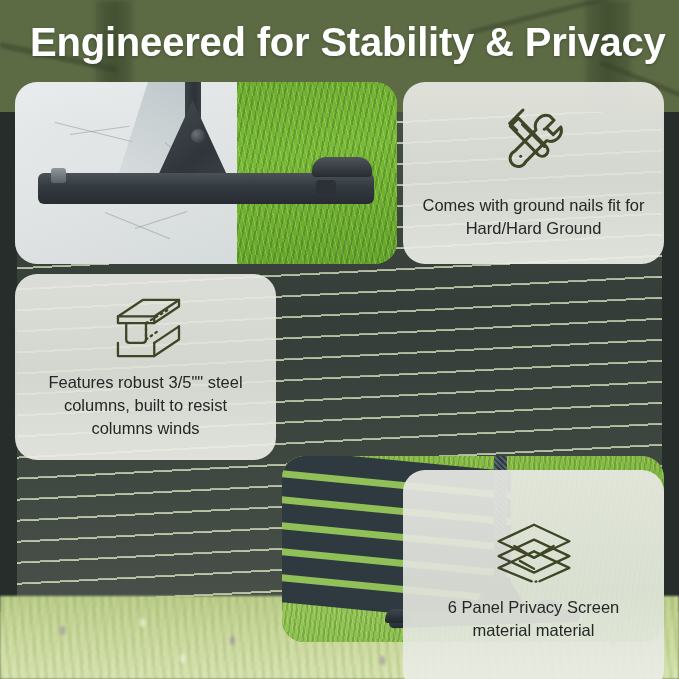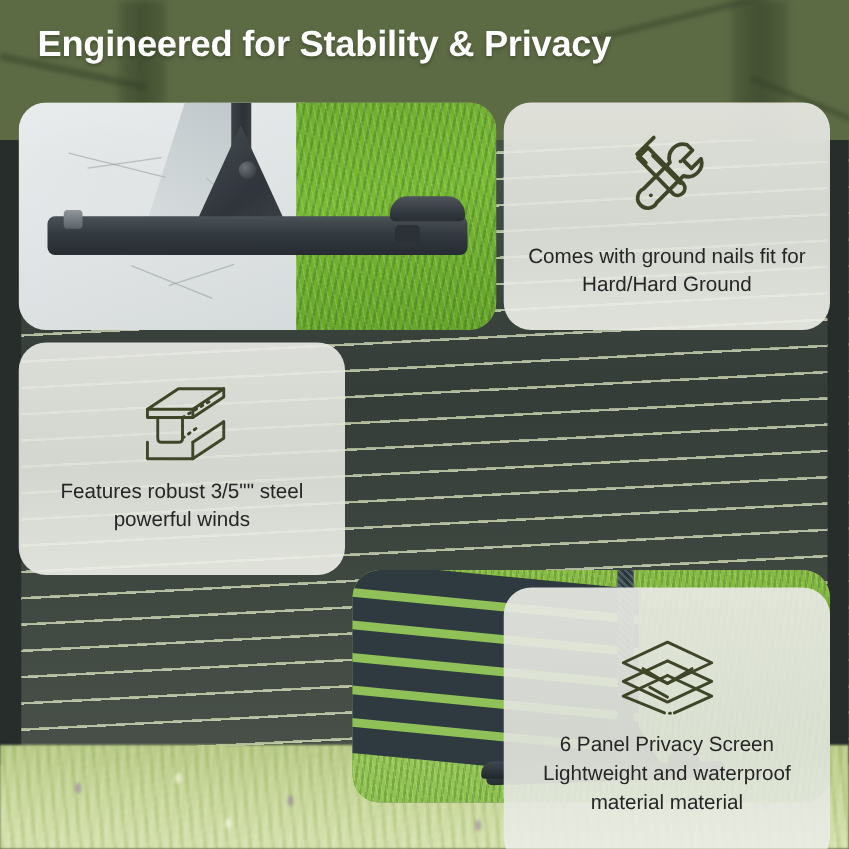--- a/index.html
+++ b/index.html
@@ -62,21 +62,21 @@
       repeating-linear-gradient(84deg, rgba(120,150,60,.22) 0 3px, transparent 3px 9px),
       linear-gradient(180deg,#b9cb86 0%,#c8d79a 45%,#d6e2ae 100%);
     filter:blur(.8px);
   }
   .meadow-dot{position:absolute;width:5px;height:9px;border-radius:50%;background:rgba(150,120,170,.55);filter:blur(.9px);}
   .meadow-dot.w{background:rgba(250,250,235,.6);}
 
   
   .title{
     position:absolute;left:30px;top:20px;
-    font-size:29px;font-weight:bold;color:#ffffff;
+    font-size:40px;font-weight:bold;color:#ffffff;
     letter-spacing:-.2px;
     text-shadow:0 1px 3px rgba(40,55,30,.55);
     white-space:nowrap;
   }
 
   
   .panel{position:absolute;border-radius:22px;overflow:hidden;}
   .panel.r1{top:82px;height:182px;}
   .panel.r2{top:274px;height:186px;}
   .panel.r3{top:470px;height:222px;}
@@ -284,21 +284,22 @@
         <path d="M58 74 L88 54 L88 38"></path>
         <path d="M58 58 L88 38"></path>
 
         <path d="M48 34 L78 16" stroke-dasharray="2 5"></path>
         <path d="M48 54 L62 44" stroke-dasharray="2 5"></path>
         <path d="M48 34 L48 54" stroke-dasharray="2 5"></path>
       </svg>
     </div>
     <div class="lines">
       <div>Features robust 3/5"" steel</div>
-      <div>powerful winds</div>
+      <div>columns, built to resist</div>
+      <div>columns winds</div>
     </div>
   </div>
 
   <div class="panel r2 col-wide-right photocard">
     <div class="p2-grass"></div>
     <div class="p2-screen">
       <div class="p2-slat" style="top:14%;"></div>
       <div class="p2-slat" style="top:31%;"></div>
       <div class="p2-slat" style="top:48%;"></div>
       <div class="p2-slat" style="top:65%;"></div>
@@ -325,18 +326,17 @@
         <path d="M55 40 L100 61 L62 78"></path>
         <path d="M52 78 L10 61 L55 40"></path>
         <path d="M57 78.5 L60 78" stroke-dasharray="1 4"></path>
 
         <path d="M30 33 L55 48 L80 33"></path>
         <path d="M37 52 L55 62"></path>
       </svg>
     </div>
     <div class="lines">
       <div>6 Panel Privacy Screen</div>
-      <div>Lightweight and waterproof</div>
       <div>material material</div>
     </div>
   </div>
 
 </div>
 
 </body></html>

